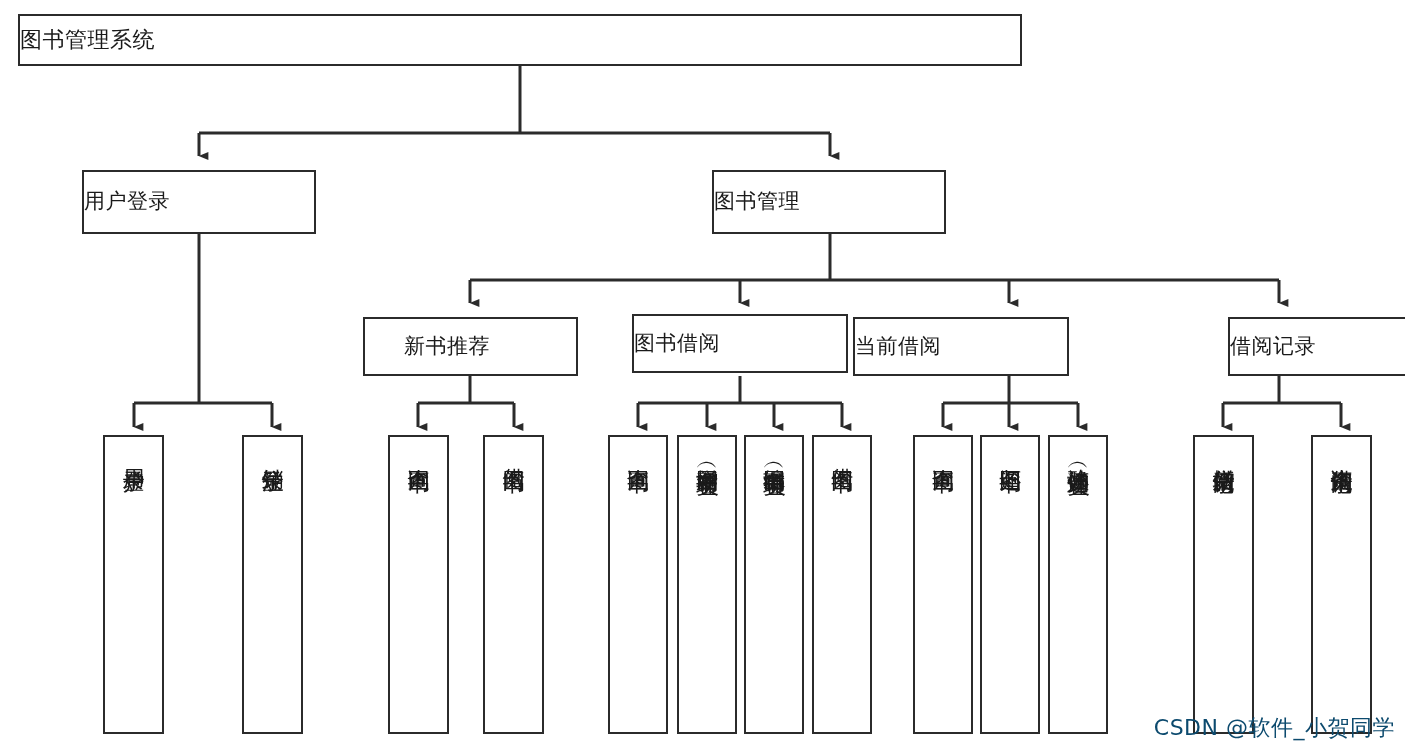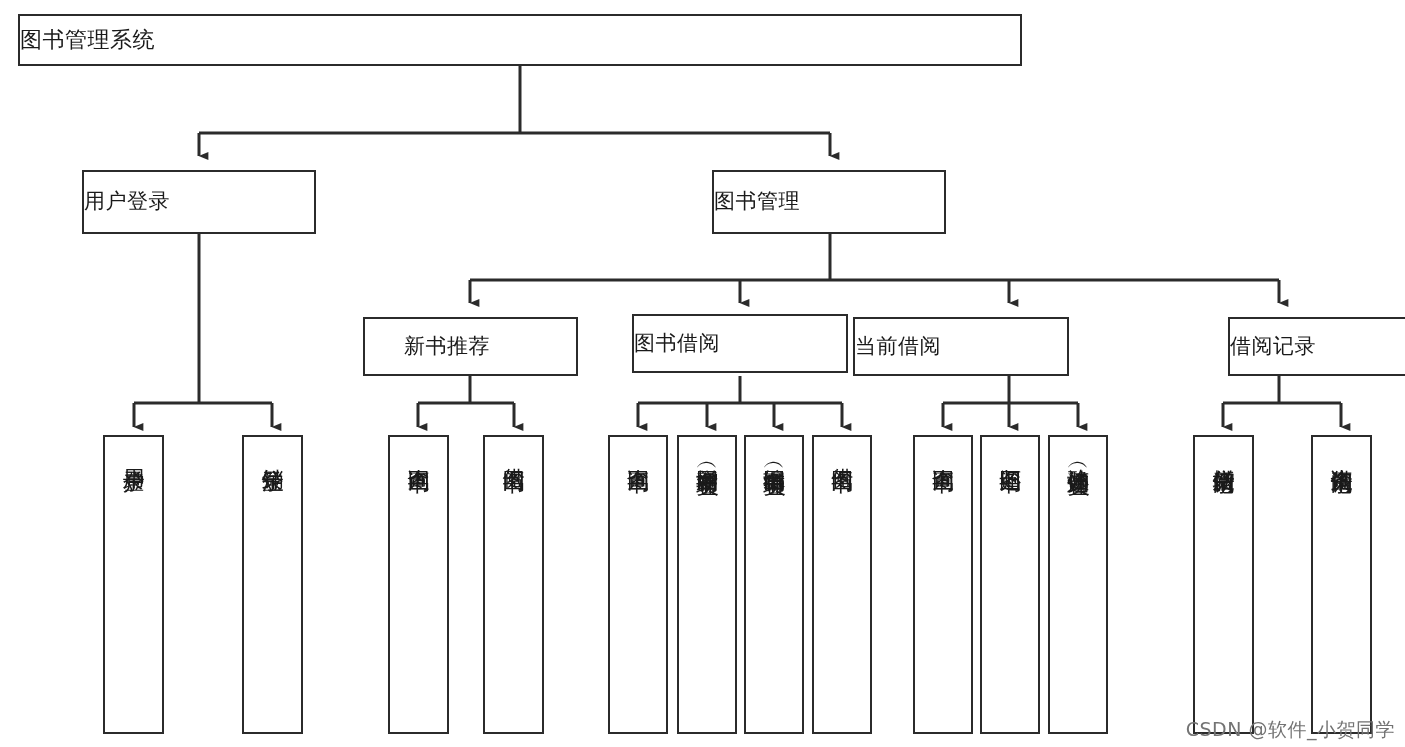--- a/index.html
+++ b/index.html
@@ -54,22 +54,22 @@
     font-size: 22px;
     line-height: 1.12;
     letter-spacing: 1px;
     white-space: nowrap;
     color: #1a1a1a;
   }
   .watermark {
     position: absolute;
     right: 10px;
     bottom: 4px;
-    font-size: 19px;
-    color: #737373;
+    font-size: 22px;
+    color: #0c4a6e;
     white-space: nowrap;
     letter-spacing: 0.5px;
   }
 </style>
 </head>
 <body>
 
 <div id="canvas">
 
   <svg id="edges" viewBox="0 0 1405 747" xmlns="http://www.w3.org/2000/svg">

